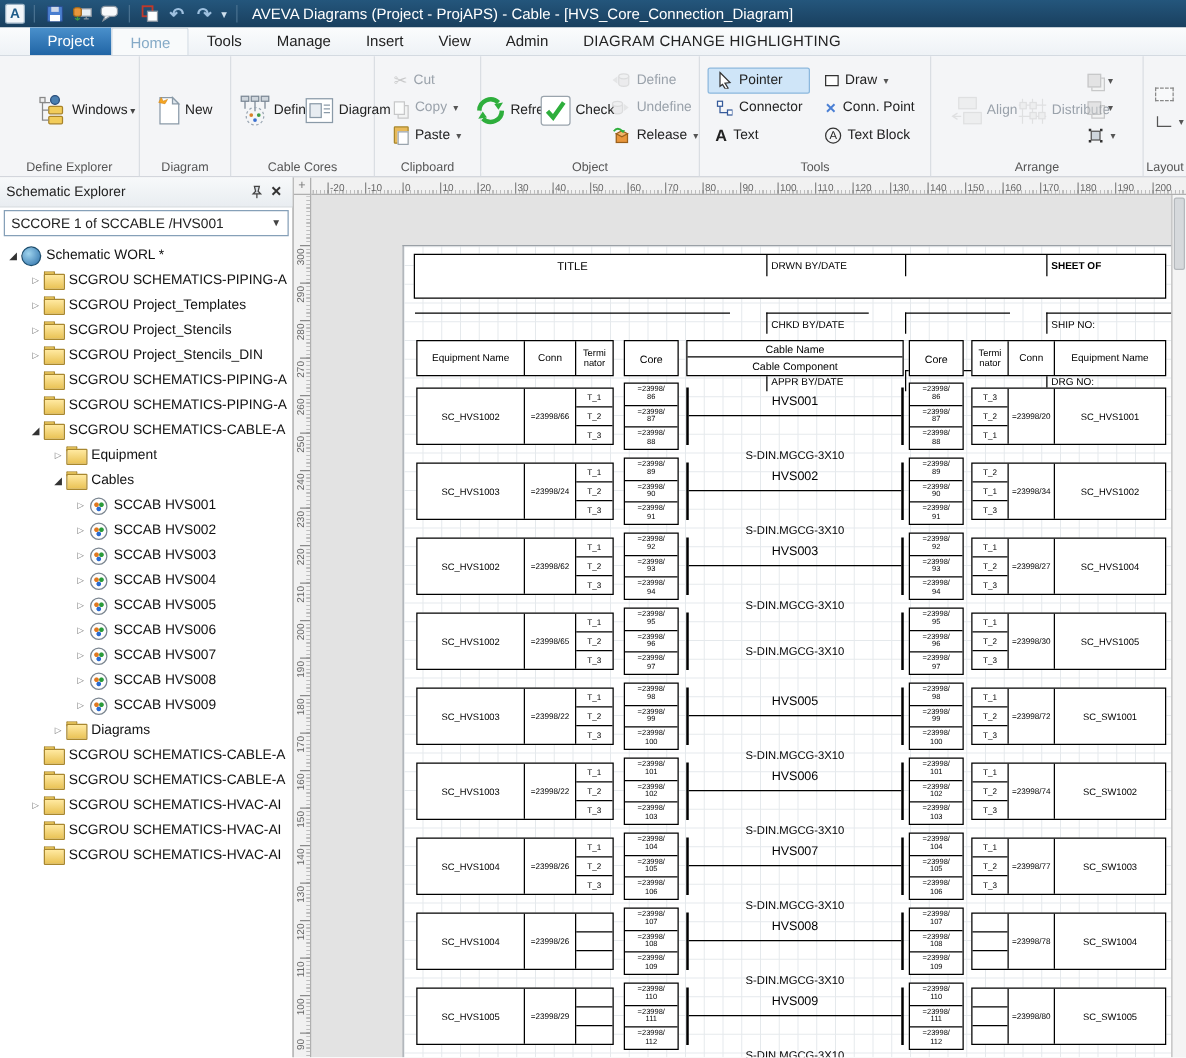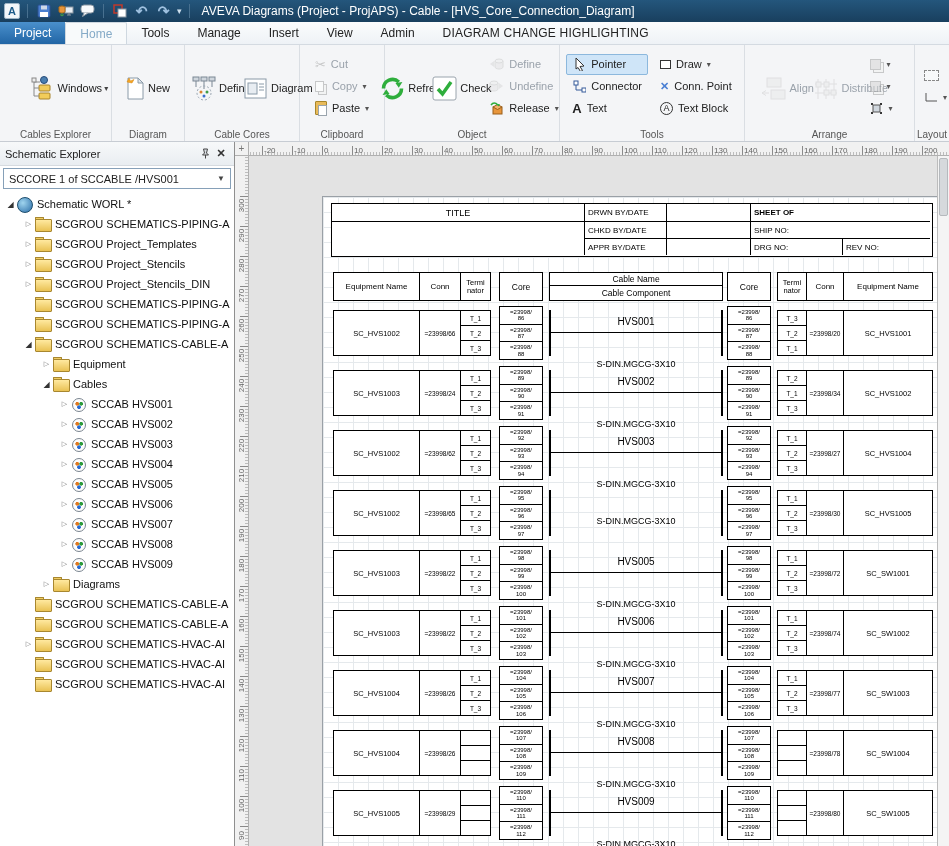--- a/index.html
+++ b/index.html
@@ -13,21 +13,21 @@
   .q-logo { width:16px; height:16px; background:#f2f6fa; border:1px solid #9db4c6; border-radius:2px;
     color:#1f5c8a; font-weight:bold; font-size:11px; display:flex; align-items:center; justify-content:center; }
   .q-sep { width:1px; height:14px; background:#48708f; margin:0 2px; }
   .q-undo,.q-redo { color:#9fc1e0; font-size:14px; font-weight:bold; line-height:1; }
   .q-drop { color:#cfe0ee; font-size:9px; }
   .win-title { color:#fff; font-size:12px; margin-left:10px; white-space:nowrap; }
 
   
   .tabrow { height:23px; background:linear-gradient(#fbfcfd,#eef2f6); border-bottom:1px solid #d4dae1; display:flex; align-items:stretch; }
   .tab { padding:0 14px; font-size:12px; color:#222; display:flex; align-items:center; }
-  .tab-project { background:linear-gradient(#4a90cc,#2165a5); color:#fff; }
+  .tab-project { background:linear-gradient(#4a90cc,#2165a5); color:#fff;margin-left:24px; }
   .tab-home { background:#f8fafb; border:1px solid #cfd8e0; border-bottom:none; border-radius:2px 2px 0 0; color:#85aac7; }
   .tab-context { letter-spacing:0.2px; }
 
   
   .ribbon { height:97px; background:#f4f5f7; border-bottom:1px solid #c7ccd3; display:flex; }
   .rgroup { position:relative; border-right:1px solid #dadee3; height:100%; padding-top:3px; flex:0 0 auto; }
   .rg-label { position:absolute; bottom:1px; left:0; right:0; text-align:center; font-size:10px; color:#555; white-space:nowrap; }
   .rg-content { display:flex; height:76px; align-items:stretch; justify-content:center; padding:0 3px; }
   .bigbtn { width:52px; display:flex; flex-direction:row; align-items:center; padding-top:4px; gap:2px; font-size:11px; color:#222; }
   .bigbtn .drop { font-size:8px; color:#444; }
@@ -85,22 +85,22 @@
   .vlab { position:absolute; left:-4px; width:20px; text-align:center; font-size:8px; color:#666; transform:rotate(-90deg); }
 
   .page { position:absolute; left:87px; top:54px; width:627px; height:650px; background:#fff; border:1px solid #9aa0a6; border-right:none; border-bottom:none;
     background-image:linear-gradient(to right,#e5e9ec 1px,transparent 1px),linear-gradient(to bottom,#e5e9ec 1px,transparent 1px);
     background-size:15px 15px; }
 
   .vscroll { position:absolute; right:0; top:14px; bottom:0; width:12px; background:#f4f4f4; border-left:1px solid #bcbcbc; z-index:6; }
   .vscroll .thumb { position:absolute; top:2px; left:1px; right:1px; height:58px; background:#d6d9dc; border:1px solid #b5b9bd; border-radius:2px; }
 
   
-  .titleblock { position:absolute; left:8px; top:6px; width:602px; height:54px; border:1.5px solid #000; display:grid;
-    grid-template-columns:252px 82px 84px 92px 88px; grid-template-rows:17px 17px 17px; font-size:8px; background:#fff; color:#000; }
+  .titleblock { position:absolute; left:8px; top:6px; width:602px; height:36px; border:1.5px solid #000; display:grid;
+    grid-template-columns:252px 82px 84px 92px 88px; grid-template-rows:17px 17px 17px; font-size:8px; background:#fff; color:#000;gap:29px; }
   .tb { border-left:1px solid #000; border-top:1px solid #000; display:flex; align-items:center; padding-left:3px; overflow:hidden; }
   .tb-title { grid-area:1/1/2/2; border:none; justify-content:center; font-size:9px; padding-left:0; }
   .tb-titleempty { grid-area:2/1/4/2; border-left:none; }
   .tb-drwn { grid-area:1/2/2/3; border-top:none; }
   .tb-chkd { grid-area:2/2/3/3; }
   .tb-appr { grid-area:3/2/4/3; }
   .tb-v1 { grid-area:1/3/2/4; border-top:none; } .tb-v2 { grid-area:2/3/3/4; } .tb-v3 { grid-area:3/3/4/4; }
   .tb-sheet { grid-area:1/4/2/6; border-top:none;font-weight:bold; }
   .tb-ship { grid-area:2/4/3/6; }
   .tb-drg { grid-area:3/4/4/5; } .tb-rev { grid-area:3/5/4/6; }
@@ -206,21 +206,21 @@
               <rect x="9" y="10" width="11" height="6" rx="1" fill="#f2cc5a" stroke="#a8832a"></rect>
               <rect x="9" y="18" width="11" height="6" rx="1" fill="#f2cc5a" stroke="#a8832a"></rect>
               <path d="M4 7v14h5M4 13h5M4 7h6" stroke="#888" fill="none"></path>
               <rect x="2" y="3" width="4" height="4" fill="#eee" stroke="#888"></rect>
             </svg>
           </span>
         <span>Windows</span>
         <span class="drop">▾</span>
       </div>
     </div>
-    <div class="rg-label">Cables Explorer</div>
+    <div class="rg-label">Define Explorer</div>
   </div>
 
   <div class="rgroup" style="width:73px">
     <div class="rg-content">
       <div class="bigbtn">
         <span class="ic">
             <svg width="24" height="26">
               <path d="M6 3h10l5 5v16H6z" fill="#fff" stroke="#8a9aa8"></path>
               <path d="M16 3l5 5h-5z" fill="#dfe7ee" stroke="#8a9aa8"></path>
               <path d="M5 7l2-4 1.5 3 3.5-1.5-2 3.5z" fill="#f5a623" stroke="#d58512" stroke-width="0.5"></path>

